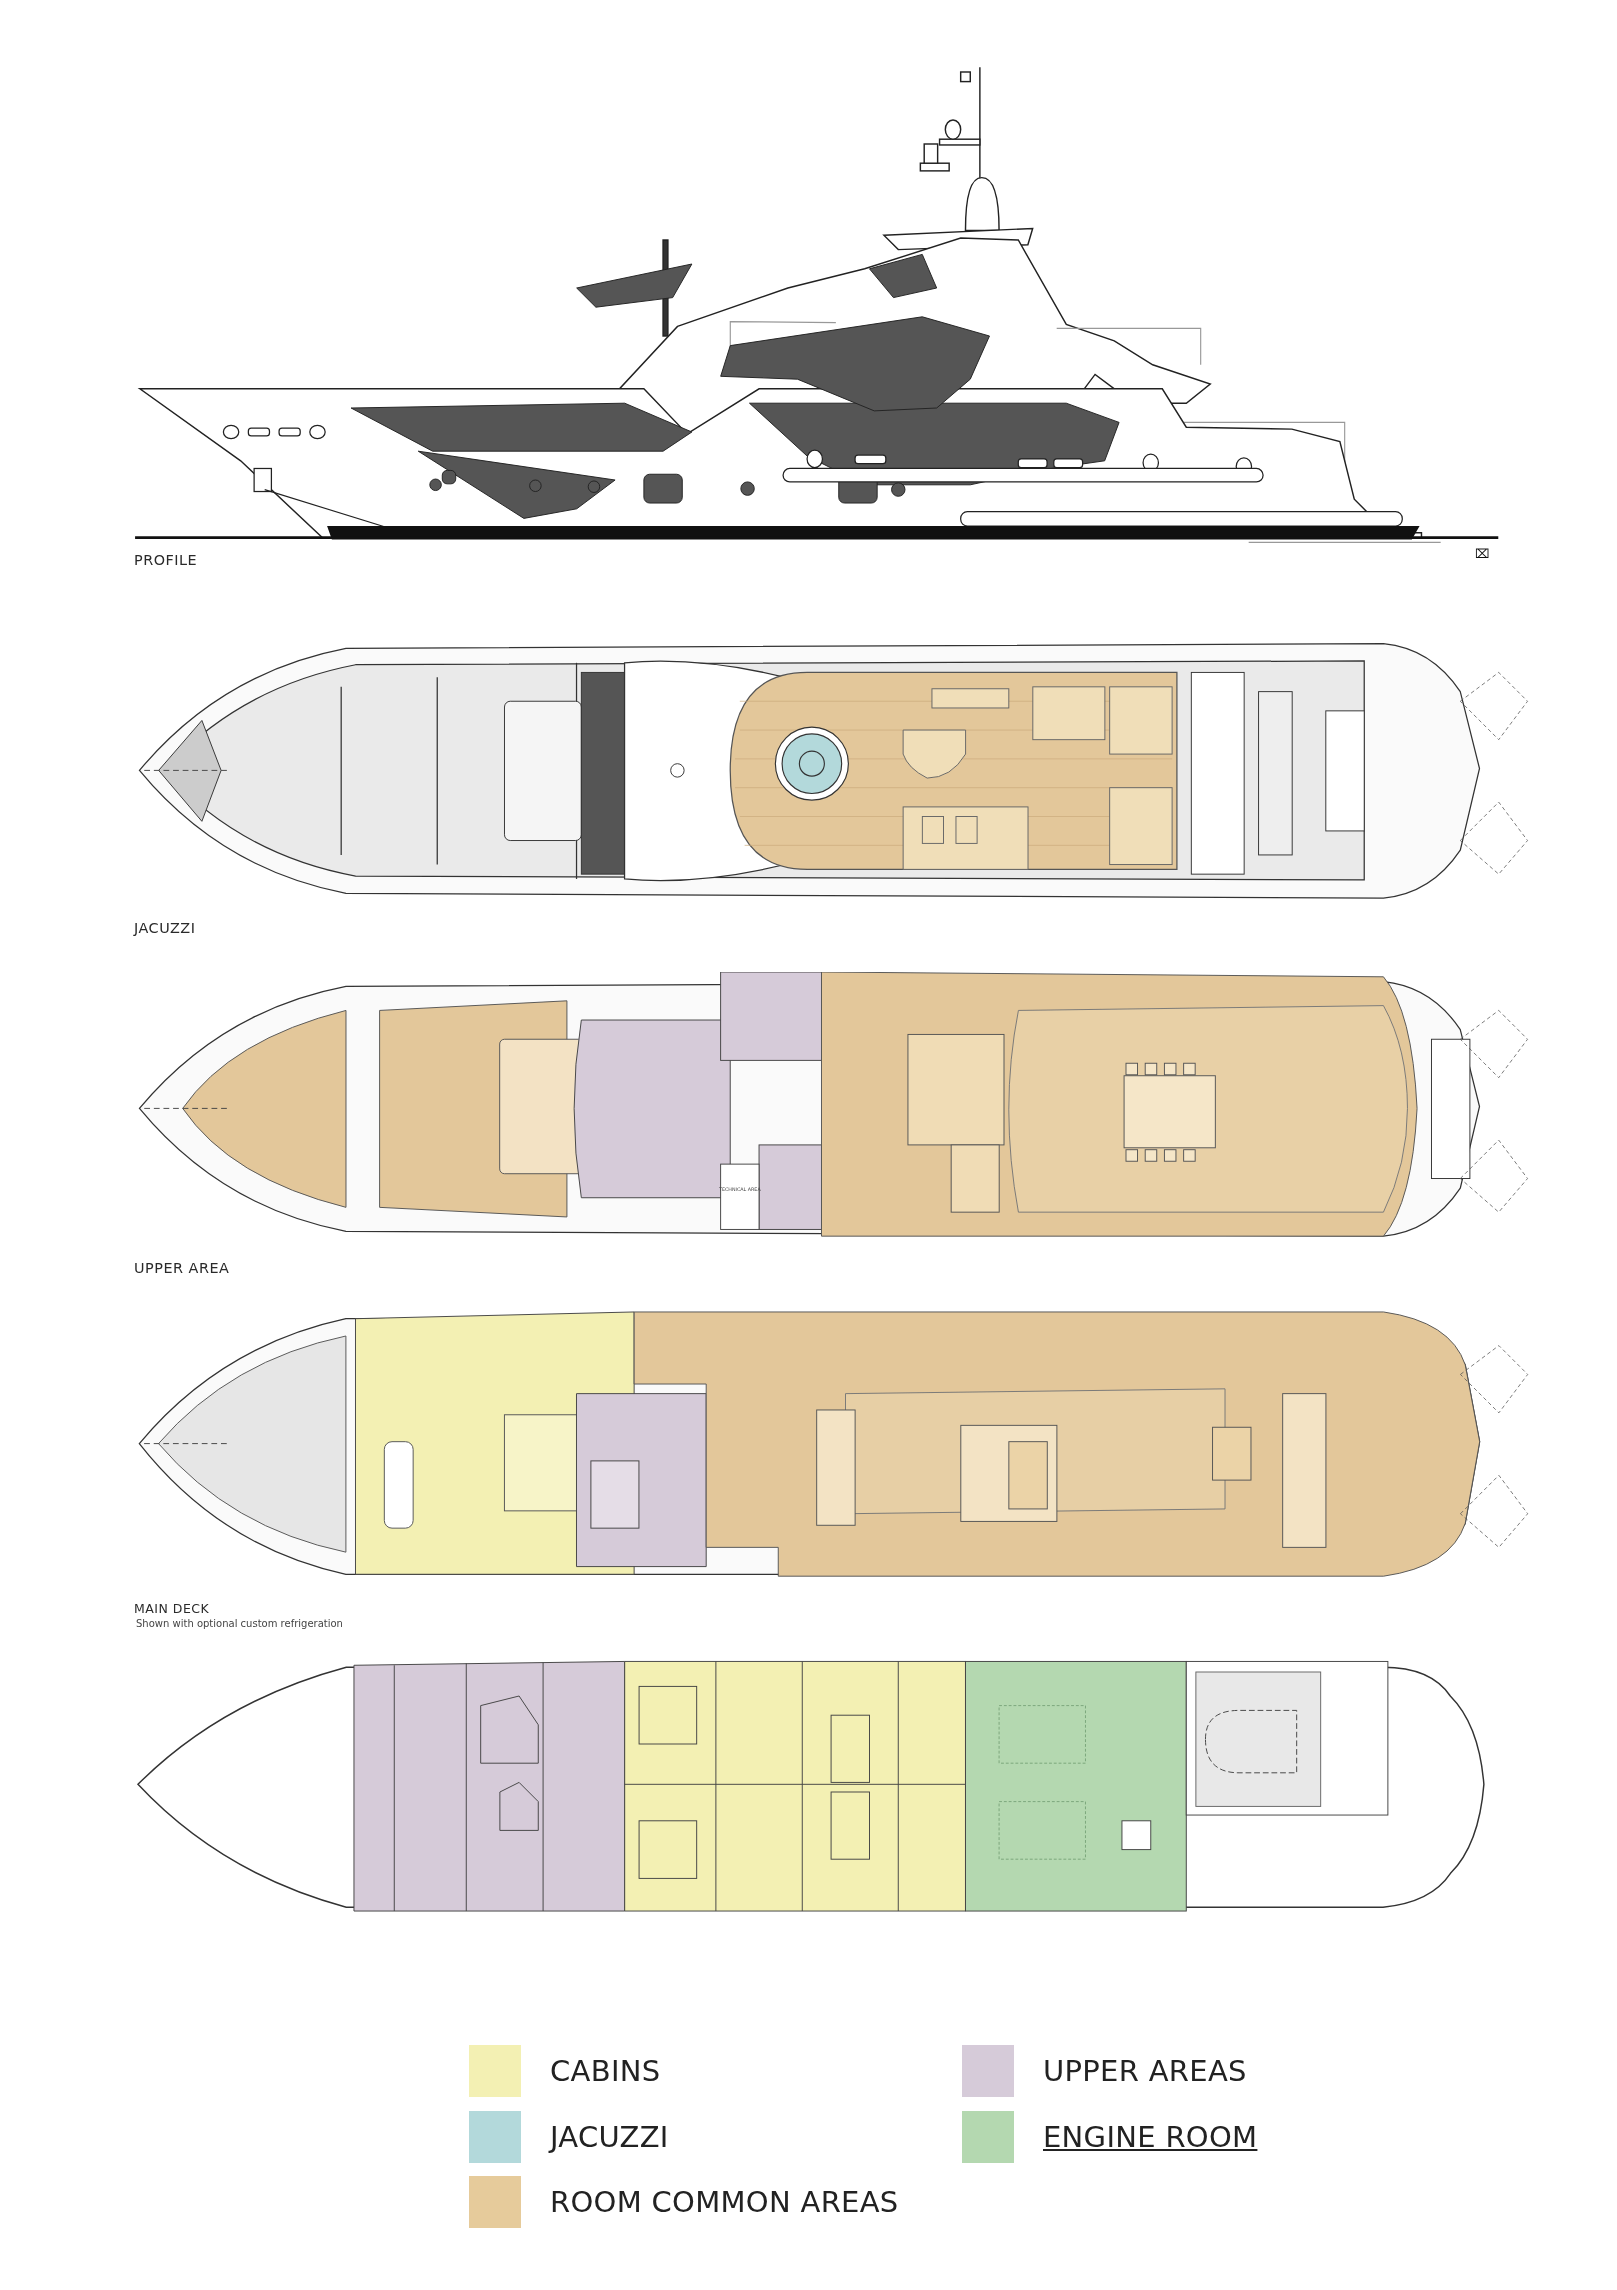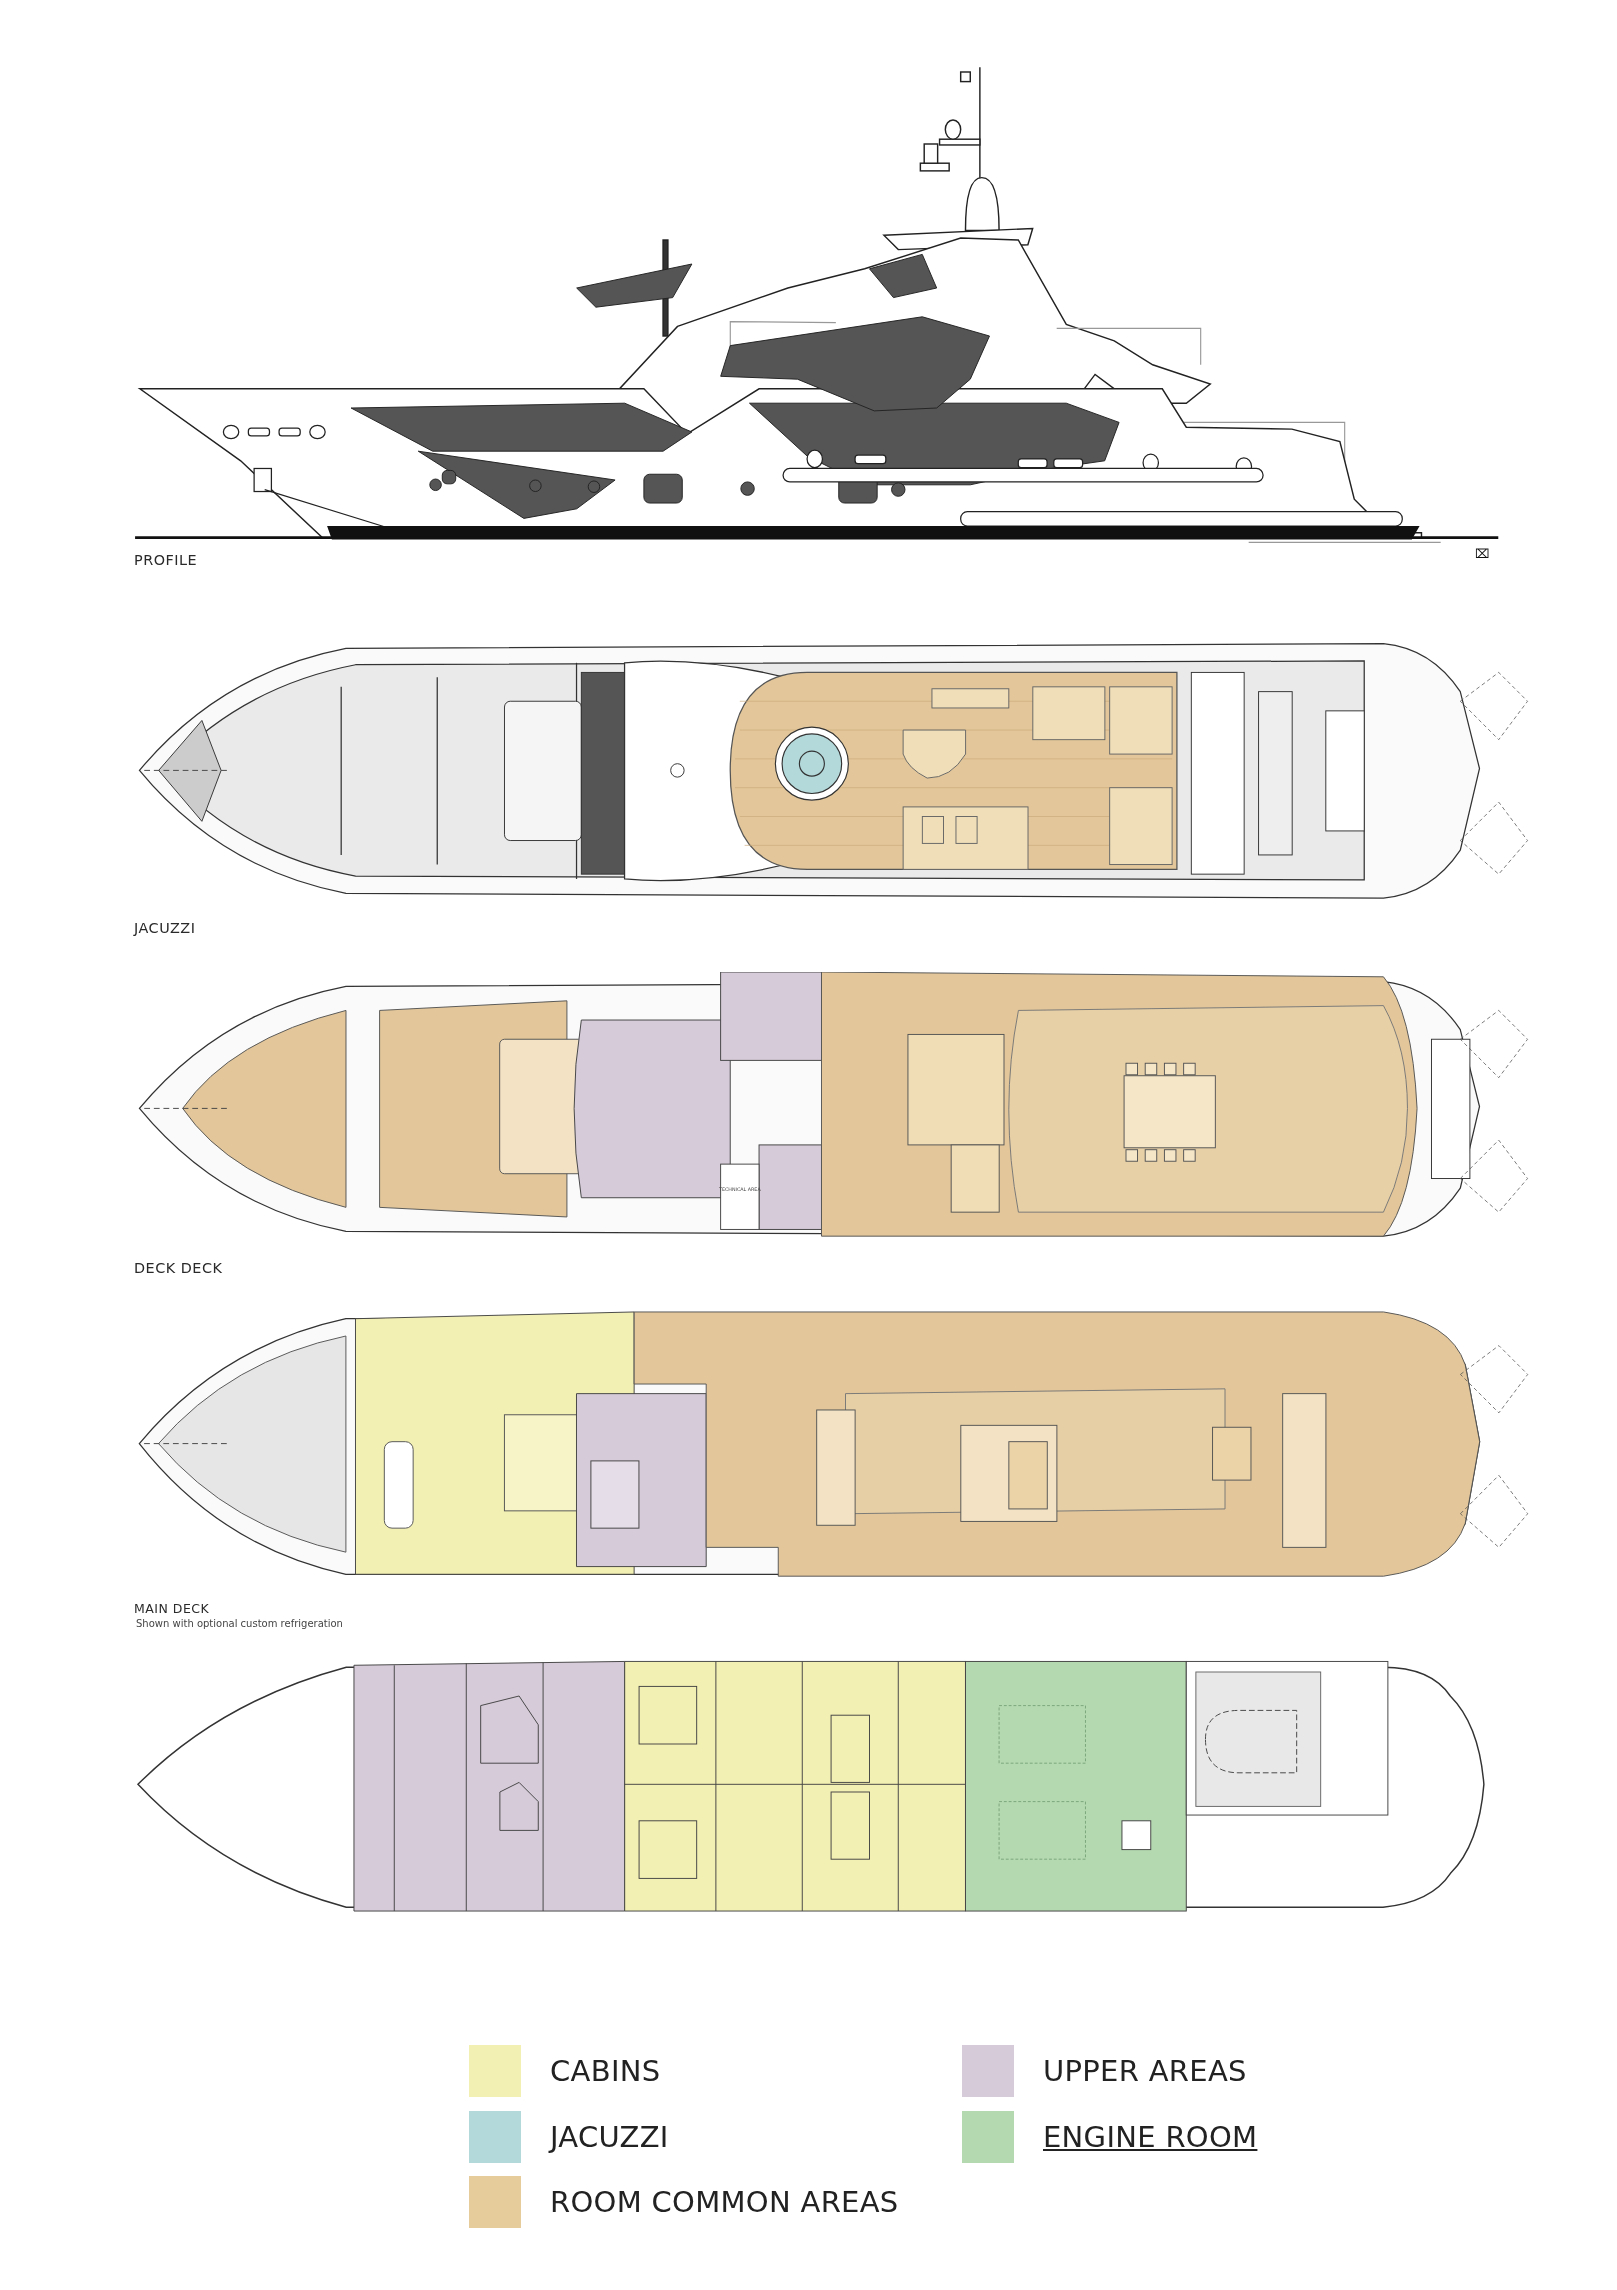--- a/index.html
+++ b/index.html
@@ -180,21 +180,21 @@
     <rect x="945" y="65" width="100" height="115" fill="#f0dcb5" stroke="#555"></rect>
     <rect x="990" y="180" width="50" height="70" fill="#f0dcb5" stroke="#555" transform="rotate(0)"></rect>
 
     <rect x="1490" y="70" width="40" height="145" fill="#fff" stroke="#333"></rect>
     <g stroke="#555" stroke-width="0.8" fill="none" stroke-dasharray="4 3">
       <path d="M1520 70 L1560 40 L1590 70 L1560 110 Z"></path>
       <path d="M1520 215 L1560 175 L1590 215 L1560 250 Z"></path>
     </g>
     <line x1="150" y1="142" x2="240" y2="142" stroke="#444" stroke-dasharray="6 4"></line>
   </svg>
-  <div class="deck-label" style="top:288px;">DECK DECK</div>
+  <div class="deck-label" style="top:288px;">UPPER AREA</div>
 </div>
 
 <div class="deck" style="top:1307px;height:327px;">
   <svg width="1618" height="327" viewBox="0 0 1684 340">
     <path d="M145 142 Q230 40 360 12 L1440 10 Q1500 15 1525 60 L1540 140 L1525 225 Q1500 270 1440 278 L360 278 Q230 250 145 142 Z" fill="#fafafa" stroke="#333" stroke-width="1.3"></path>
 
     <path d="M165 142 Q240 55 360 30 L360 255 Q240 230 165 142 Z" fill="#e6e6e6" stroke="#555"></path>
 
     <path d="M370 12 L660 5 L660 278 L370 278 Z" fill="#f3f0b3" stroke="#444"></path>
     <rect x="525" y="112" width="85" height="100" fill="#f7f4c8" stroke="#555"></rect>

